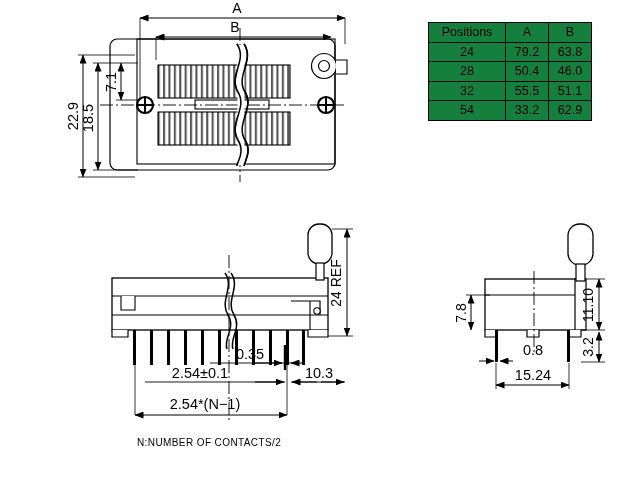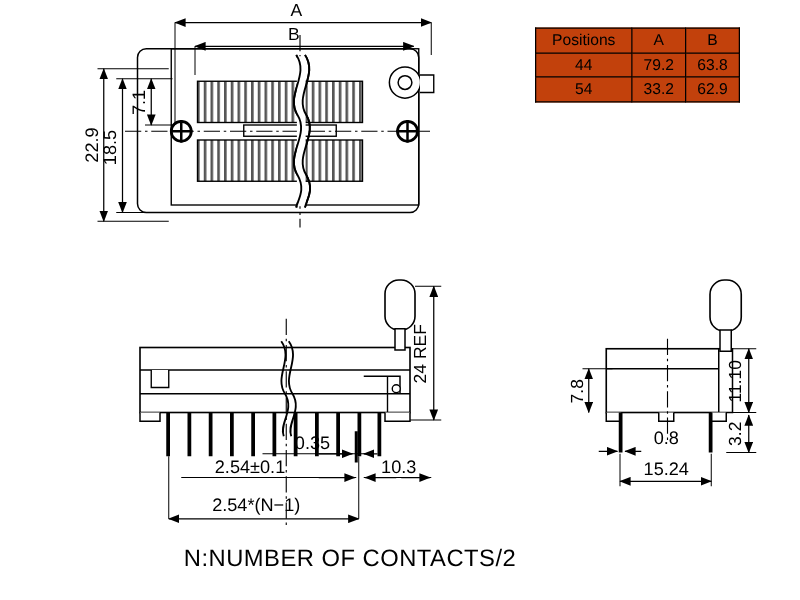--- a/index.html
+++ b/index.html
@@ -3,28 +3,28 @@
 <meta charset="utf-8">
 <style>
   html,body{margin:0;padding:0;background:#ffffff;}
   body{width:640px;height:480px;overflow:hidden;
        font-family:"Liberation Sans","DejaVu Sans",sans-serif;color:#000;}
   #root{position:relative;width:640px;height:480px;background:#fff;}
   svg{display:block;}
   .txt{font-family:"Liberation Sans","DejaVu Sans",sans-serif;fill:#000;}
   
   #spec-table{position:absolute;left:428px;top:22px;border-collapse:collapse;
-              font-size:12.5px;line-height:1;background:#c2410c;}
+              font-size:12.5px;line-height:1;background:#15803d;}
   #spec-table th,#spec-table td{border:1.3px solid #000;text-align:center;
               padding:3px 2px;font-weight:normal;color:#000;}
   #spec-table th:nth-child(1),#spec-table td:nth-child(1){width:72px;}
   #spec-table th:nth-child(2),#spec-table td:nth-child(2){width:38px;}
   #spec-table th:nth-child(3),#spec-table td:nth-child(3){width:38px;}
   #spec-table th{font-size:12.5px;}
-  .note{position:absolute;left:147px;top:437px;font-size:19px;letter-spacing:0.4px;white-space:nowrap;}
+  .note{position:absolute;left:137px;top:437px;font-size:10px;letter-spacing:0.4px;white-space:nowrap;}
 </style>
 </head>
 <body>
 
 <div id="root">
 
   <svg width="400" height="200" style="position:absolute;left:55px;top:0px;">
     <defs>
       <marker id="ar" markerWidth="9" markerHeight="7" refX="8.5" refY="3.5" orient="auto">
         <polygon points="0 0, 9 3.5, 0 7" fill="#000"></polygon>
@@ -106,23 +106,33 @@
   <table id="spec-table">
     <thead>
       <tr>
         <th>Positions</th>
         <th>A</th>
         <th>B</th>
       </tr>
     </thead>
     <tbody>
       <tr>
-        <td>44</td>
+        <td>24</td>
         <td>79.2</td>
         <td>63.8</td>
+      </tr>
+      <tr>
+        <td>28</td>
+        <td>50.4</td>
+        <td>46.0</td>
+      </tr>
+      <tr>
+        <td>32</td>
+        <td>55.5</td>
+        <td>51.1</td>
       </tr>
       <tr>
         <td>54</td>
         <td>33.2</td>
         <td>62.9</td>
       </tr>
     </tbody>
   </table>
 
   <svg width="360" height="230" style="position:absolute;left:95px;top:215px;">

